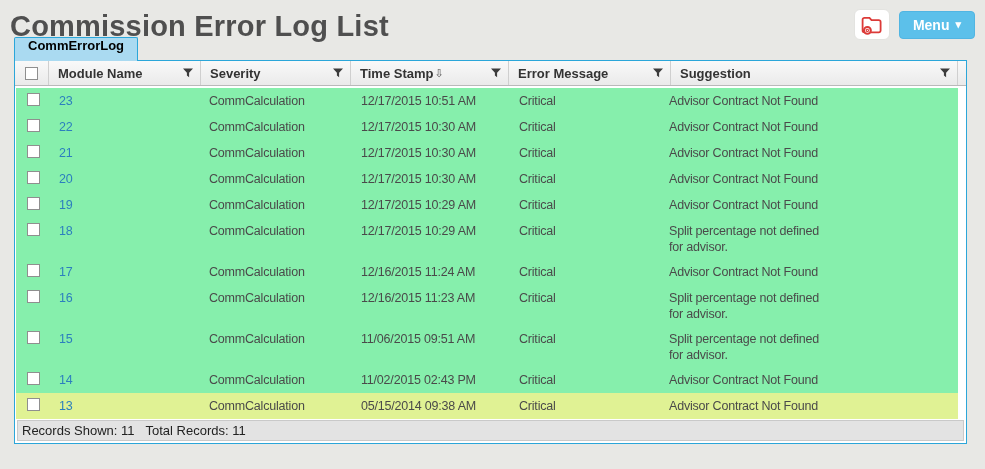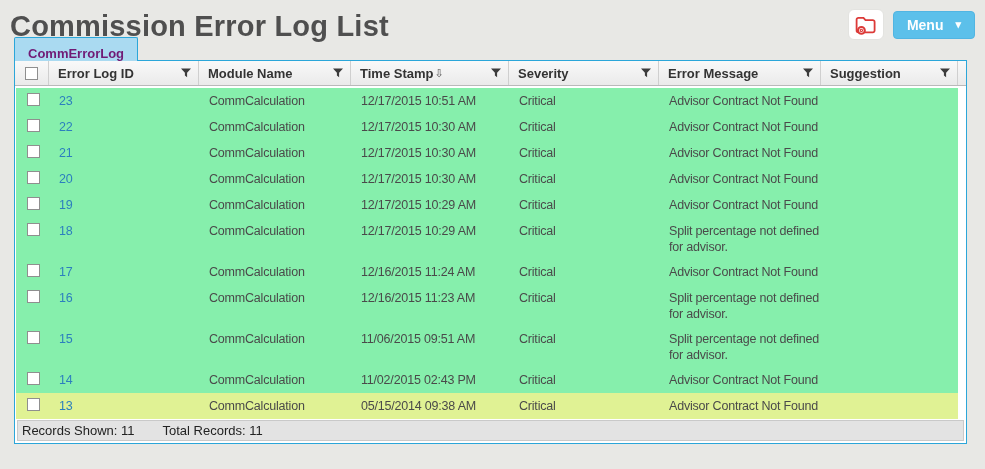--- a/index.html
+++ b/index.html
@@ -12,28 +12,28 @@
     position:relative;
   }
   
   .topbar { height:30px; padding:9px 10px 0 10px; display:flex; justify-content:space-between; align-items:flex-start; }
   .title { margin:1px 3px 0 0; font-size:29px; font-weight:bold; color:#4f4f4f; letter-spacing:.2px; }
   .actions { display:flex; align-items:center; gap:9px; }
   .icon-btn { width:36px; height:31px; background:#fff; border:1px solid #e3e3e0; border-radius:6px;
               display:flex; align-items:center; justify-content:center; padding:0; cursor:pointer; }
   .menu-btn { height:28px; background:#5cc0ea; border:1px solid #51b5e2; border-radius:4px;
               color:#fff; font-weight:bold; font-size:14px; padding:0 13px;
-              display:flex; align-items:center; gap:12px; cursor:pointer;
+              display:flex; align-items:center; gap:6px; cursor:pointer;
               font-family:"Liberation Sans", sans-serif; }
   .menu-btn .caret { font-size:11px; line-height:1; }
   
   .tabrow { margin:7px 0 0 14px; height:24px; display:flex; position:relative; z-index:2; }
   .tab { background:#aadaf1; border:1px solid #2ba6d9; border-bottom:none; border-radius:2px 2px 0 0;
-         padding:0 13px; font-size:13px; font-weight:bold; color:#701a75;
-         display:flex; align-items:flex-end; cursor:pointer; }
+         padding:0 13px; font-size:13px; font-weight:bold; color:#000000;
+         display:flex; align-items:flex-start; cursor:pointer; }
   
   .grid { position:relative; margin:-1px 0 0 14px; width:953px; height:384px;
           background:#fff; border:1px solid #2ba6d9; display:flex; flex-direction:column; z-index:1; }
   .ghead { display:flex; height:25px; flex:none;
            background:linear-gradient(#f9f9f9,#eaeaea); border-bottom:1px solid #b9b9b9; }
   .hcell { height:100%; display:flex; align-items:center; padding-left:9px;
            border-right:1px solid #cfcfcf; font-size:13px; font-weight:bold; color:#333; cursor:pointer; }
   .hcell.check { padding-left:10px; cursor:default; }
   .h-gutter { width:8px; flex:none; border-right:none; }
   .hlabel { white-space:nowrap; }
@@ -52,21 +52,21 @@
   .gbody { flex:none; padding:2px 8px 0 1px; background:#fff; }
   .row { display:flex; background:#86efac; min-height:25px; }
   .row.highlighted { background:#e0f294; }
   .cell { padding:5px 2px 4px 9px; font-size:12.5px; letter-spacing:-0.2px; color:#4a4a4a; line-height:16px; }
   .cell.check { padding-left:11px; padding-top:5px; }
   .cell.msg { word-break:break-all; }
   .idlink { color:#2c7fbe; text-decoration:none; cursor:pointer; }
   .spacer { flex:1 1 auto; background:#fff; }
   
   .gfoot { flex:none; margin:0 2px 2px 2px; height:21px; background:#e3e3e3; border:1px solid #c9c9c9;
-           display:flex; align-items:center; gap:28px; padding-left:4px; font-size:13px; color:#222; }
+           display:flex; align-items:center; gap:11px; padding-left:4px; font-size:13px; color:#222; }
 </style>
 </head>
 <body>
 
 <div class="topbar">
   <h1 class="title">Commission Error Log List</h1>
   <div class="actions">
     <button class="icon-btn">
       <svg width="23" height="20" viewBox="0 0 23 20">
         <path d="M2.6 15.6 V4.6 a1.8 1.8 0 0 1 1.8-1.8 h5.1 l2 2.3 h7.3 a1.8 1.8 0 0 1 1.8 1.8 v8.7 a1.8 1.8 0 0 1 -1.8 1.8 H4.4 a1.8 1.8 0 0 1 -1.8-1.8 z" fill="none" stroke="#dc3a38" stroke-width="1.8"></path>
@@ -86,50 +86,41 @@
     <span>CommErrorLog</span>
   </div>
 </div>
 
 <div class="grid">
   <div class="ghead">
     <div class="hcell check w-check">
       <span class="checkbox"></span>
     </div>
 
-    <div class="hcell w-c0">
-    <span class="hlabel">Error Log ID</span>
-    <span class="sort"></span>
-    <span class="funnel">
-      <svg width="10" height="10" viewBox="0 0 10 10">
-        <path d="M0 0.5 H10 L6.1 4.8 V9.3 L3.9 7.6 V4.8 Z" fill="#3c3c3c"></path>
-      </svg>
-    </span>
-  </div>
       <div class="hcell w-c1">
     <span class="hlabel">Module Name</span>
+    <span class="sort"></span>
+    <span class="funnel">
+      <svg width="10" height="10" viewBox="0 0 10 10">
+        <path d="M0 0.5 H10 L6.1 4.8 V9.3 L3.9 7.6 V4.8 Z" fill="#3c3c3c"></path>
+      </svg>
+    </span>
+  </div>
+      <div class="hcell w-c3">
+    <span class="hlabel">Severity</span>
     <span class="sort"></span>
     <span class="funnel">
       <svg width="10" height="10" viewBox="0 0 10 10">
         <path d="M0 0.5 H10 L6.1 4.8 V9.3 L3.9 7.6 V4.8 Z" fill="#3c3c3c"></path>
       </svg>
     </span>
   </div>
       <div class="hcell w-c2">
     <span class="hlabel">Time Stamp</span>
     <span class="sort">⇩</span>
-    <span class="funnel">
-      <svg width="10" height="10" viewBox="0 0 10 10">
-        <path d="M0 0.5 H10 L6.1 4.8 V9.3 L3.9 7.6 V4.8 Z" fill="#3c3c3c"></path>
-      </svg>
-    </span>
-  </div>
-      <div class="hcell w-c3">
-    <span class="hlabel">Severity</span>
-    <span class="sort"></span>
     <span class="funnel">
       <svg width="10" height="10" viewBox="0 0 10 10">
         <path d="M0 0.5 H10 L6.1 4.8 V9.3 L3.9 7.6 V4.8 Z" fill="#3c3c3c"></path>
       </svg>
     </span>
   </div>
       <div class="hcell w-c4">
     <span class="hlabel">Error Message</span>
     <span class="sort"></span>
     <span class="funnel">

